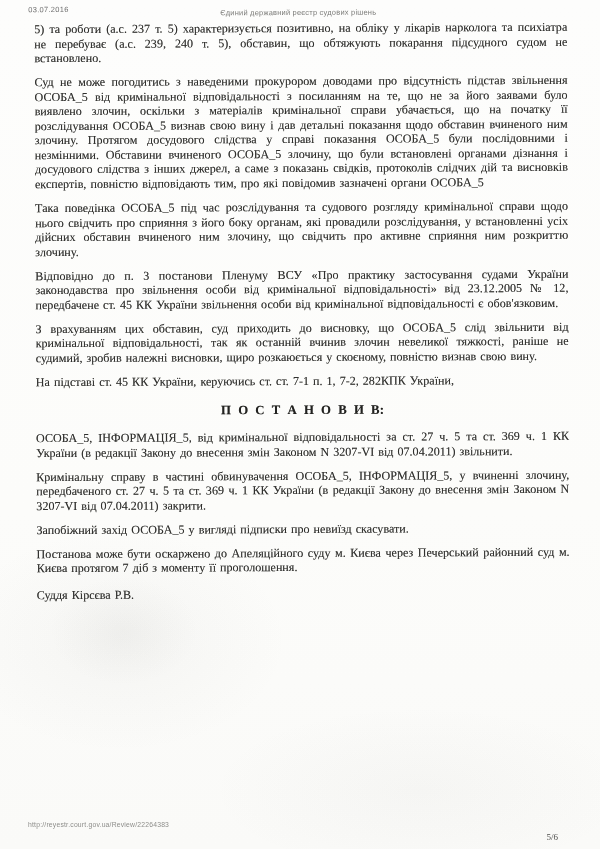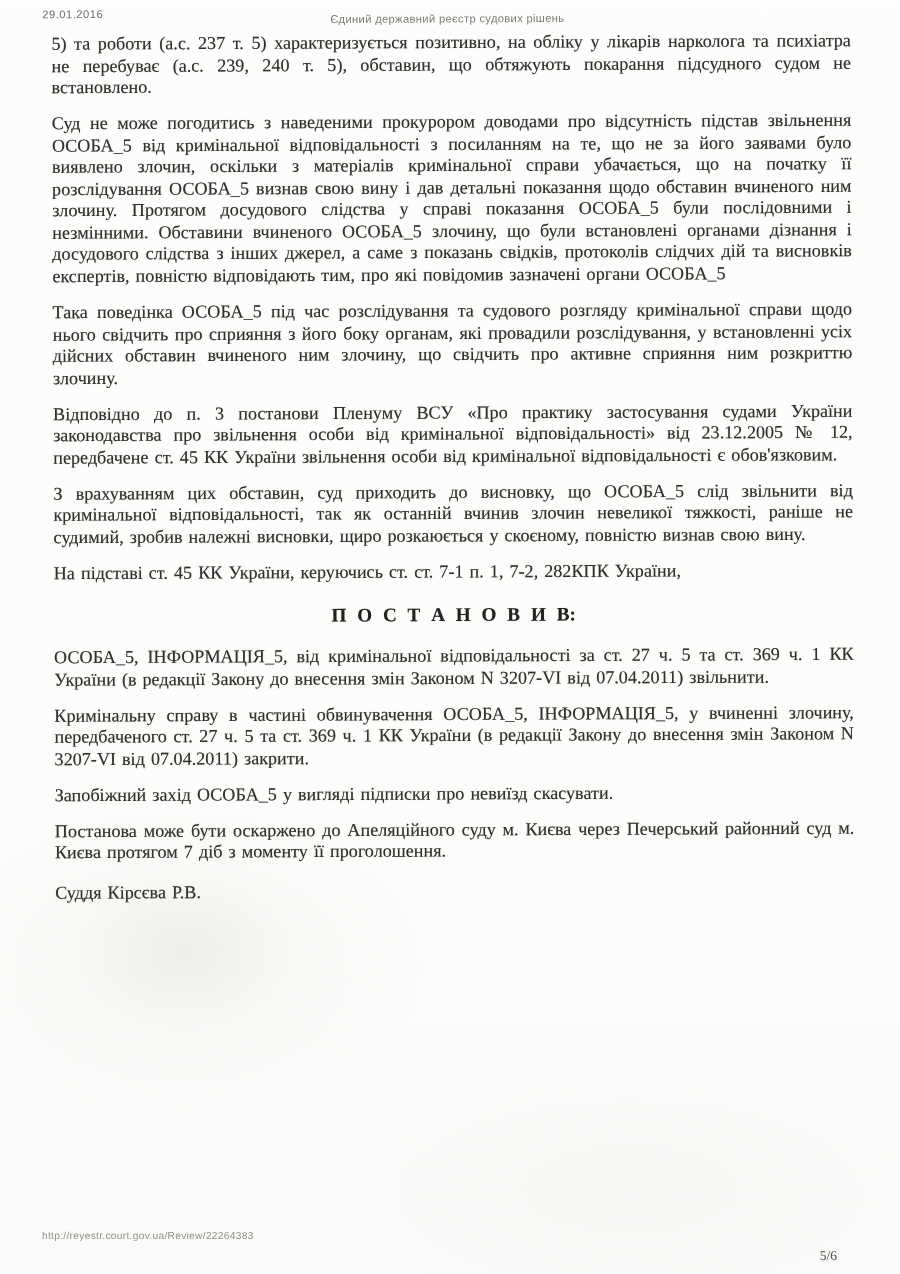--- a/index.html
+++ b/index.html
@@ -108,21 +108,21 @@
     color: #4d4d4b;
   }
 </style>
 </head>
 <body>
 
 <div class="scan-page">
   <div class="scan-content">
 
     <div class="page-header">
-      <span class="header-date">29.01.2016</span>
+      <span class="header-date">03.07.2016</span>
       <span class="registry-title">Єдиний державний реєстр судових рішень</span>
     </div>
 
     <div class="doc-body">
       <p>5) та роботи (а.с. 237 т. 5) характеризується позитивно, на обліку у лікарів нарколога та психіатра не перебуває (а.с. 239, 240 т. 5), обставин, що обтяжують покарання підсудного судом не встановлено.</p>
       <p>Суд не може погодитись з наведеними прокурором доводами про відсутність підстав звільнення ОСОБА_5 від кримінальної відповідальності з посиланням на те, що не за його заявами було виявлено злочин, оскільки з матеріалів кримінальної справи убачається, що на початку її розслідування ОСОБА_5 визнав свою вину і дав детальні показання щодо обставин вчиненого ним злочину. Протягом досудового слідства у справі показання ОСОБА_5 були послідовними і незмінними. Обставини вчиненого ОСОБА_5 злочину, що були встановлені органами дізнання і досудового слідства з інших джерел, а саме з показань свідків, протоколів слідчих дій та висновків експертів, повністю відповідають тим, про які повідомив зазначені органи ОСОБА_5</p>
       <p>Така поведінка ОСОБА_5 під час розслідування та судового розгляду кримінальної справи щодо нього свідчить про сприяння з його боку органам, які провадили розслідування, у встановленні усіх дійсних обставин вчиненого ним злочину, що свідчить про активне сприяння ним розкриттю злочину.</p>
       <p>Відповідно до п. 3 постанови Пленуму ВСУ «Про практику застосування судами України законодавства про звільнення особи від кримінальної відповідальності» від 23.12.2005 № 12, передбачене ст. 45 КК України звільнення особи від кримінальної відповідальності є обов'язковим.</p>
       <p>З врахуванням цих обставин, суд приходить до висновку, що ОСОБА_5 слід звільнити від кримінальної відповідальності, так як останній вчинив злочин невеликої тяжкості, раніше не судимий, зробив належні висновки, щиро розкаюється у скоєному, повністю визнав свою вину.</p>
       <p class="single-line">На підставі ст. 45 КК України, керуючись ст. ст. 7-1 п. 1, 7-2, 282КПК України,</p>

